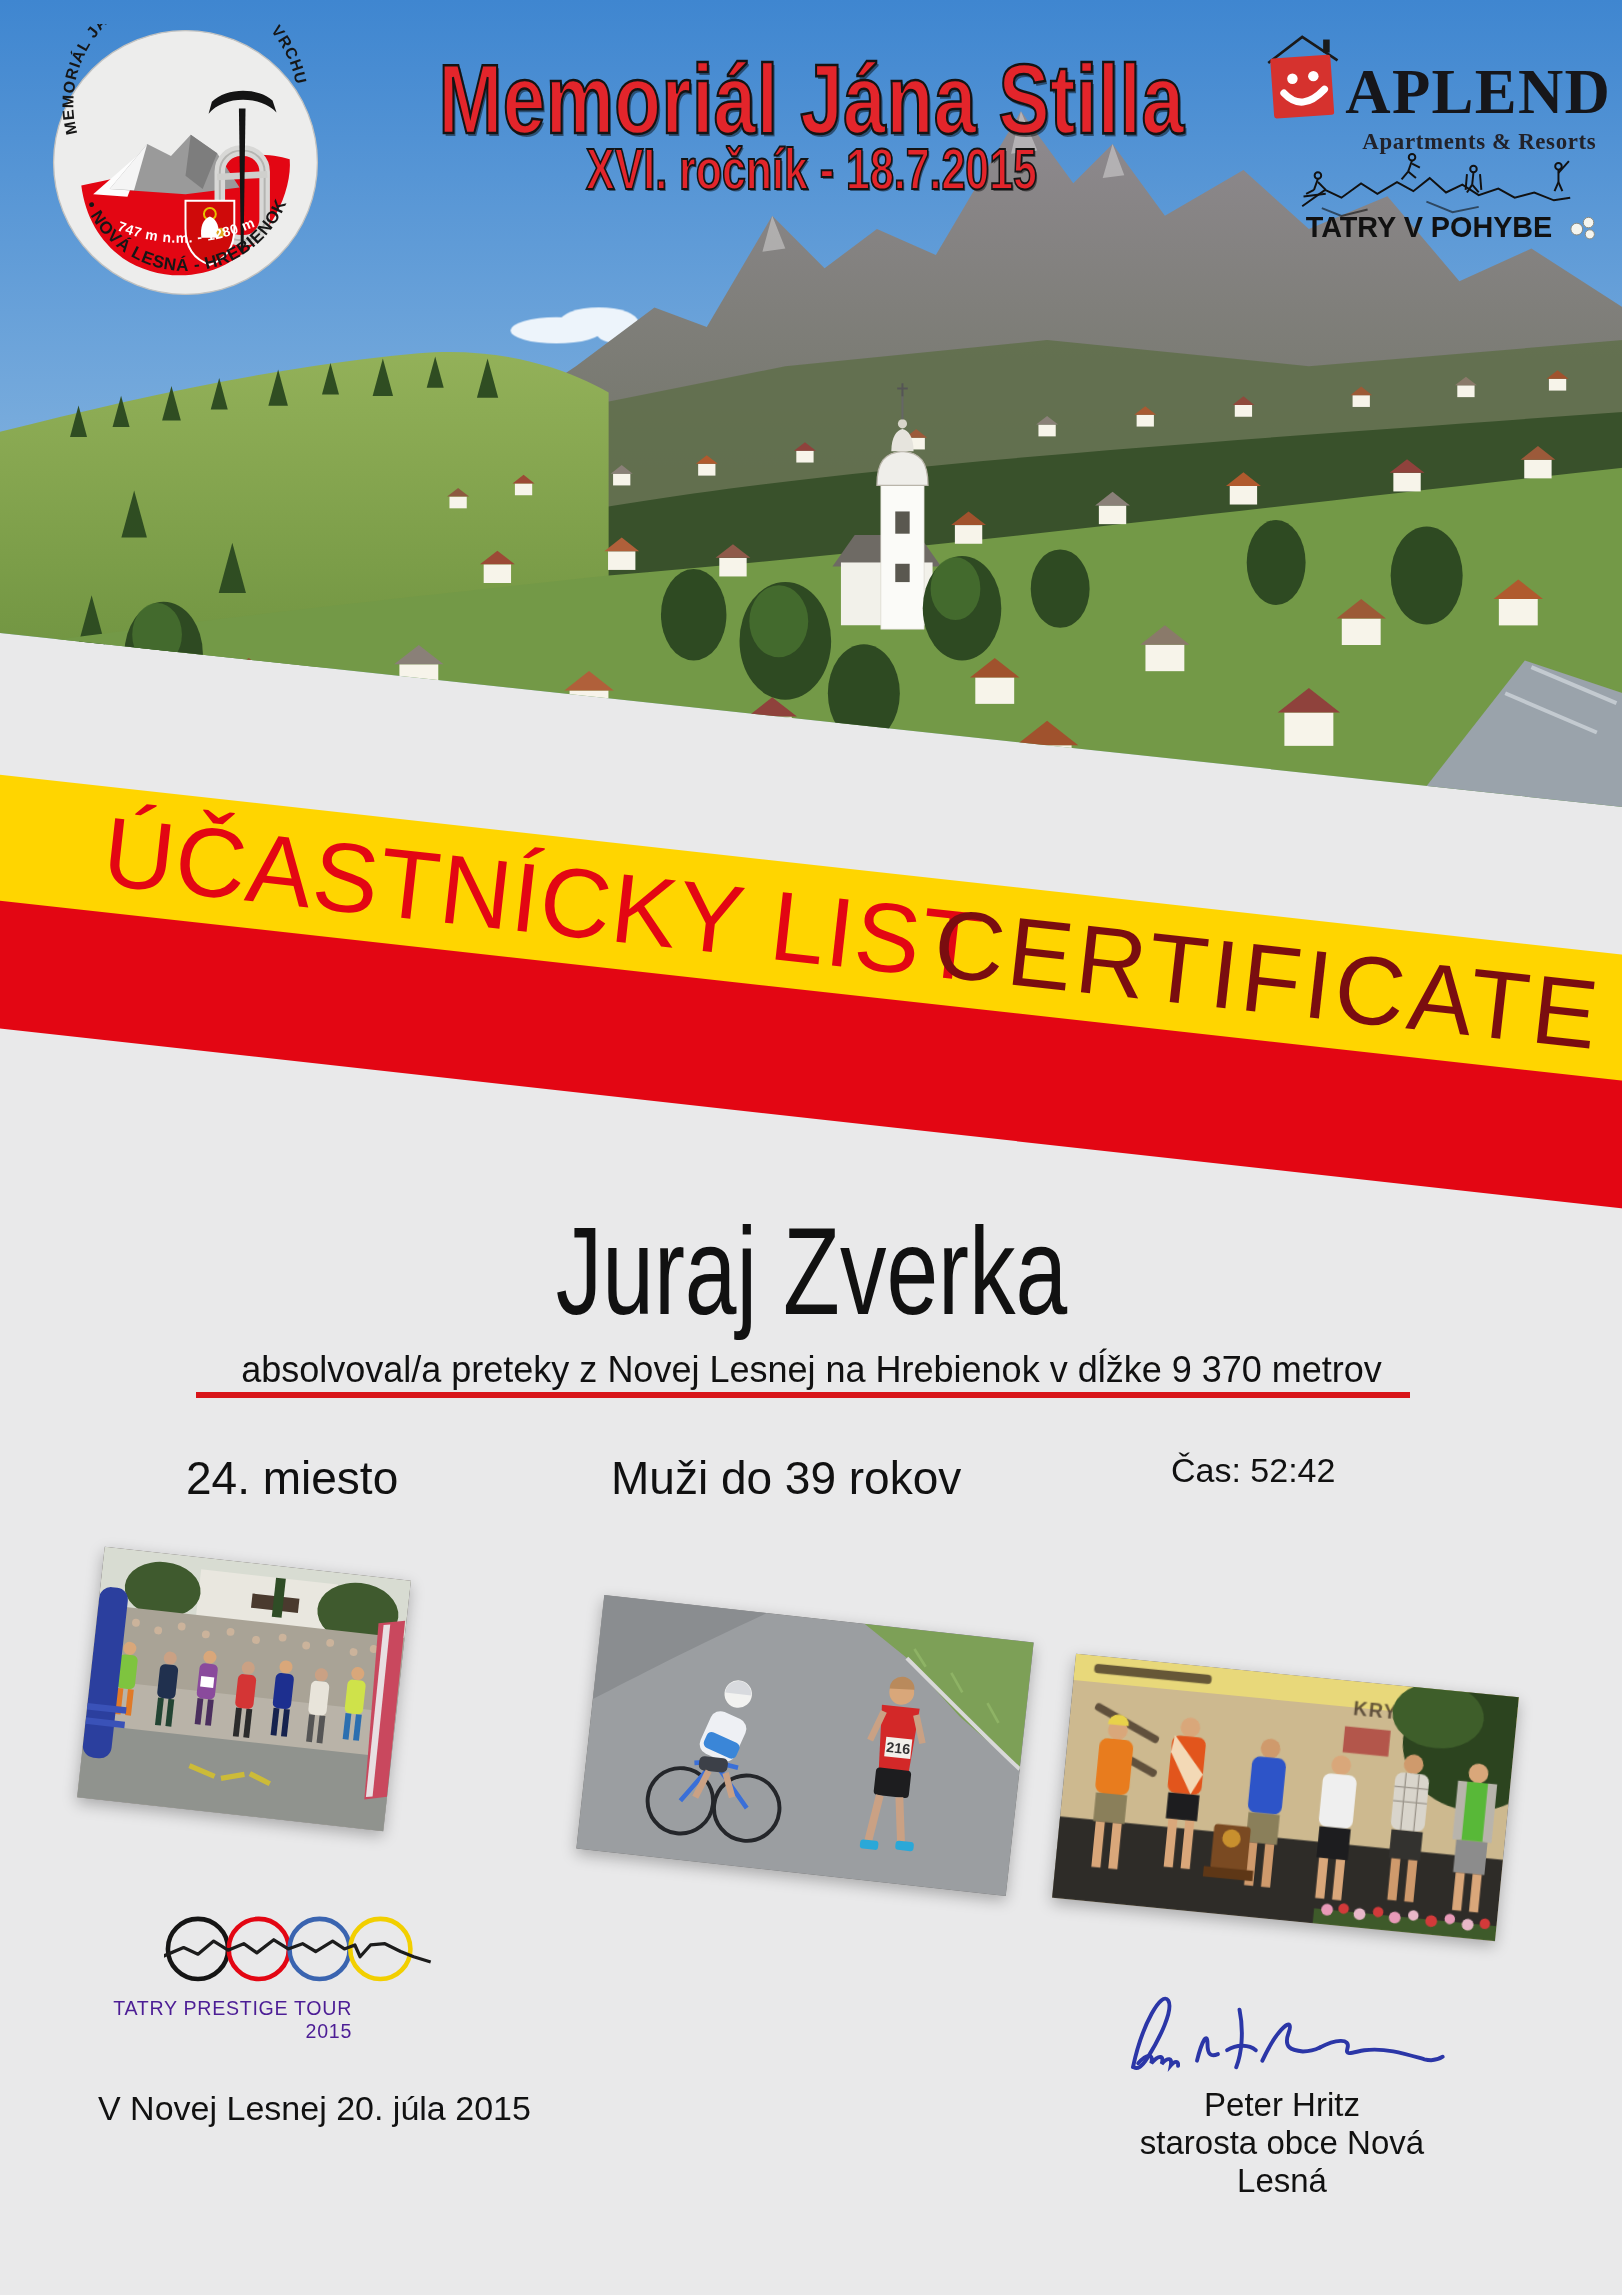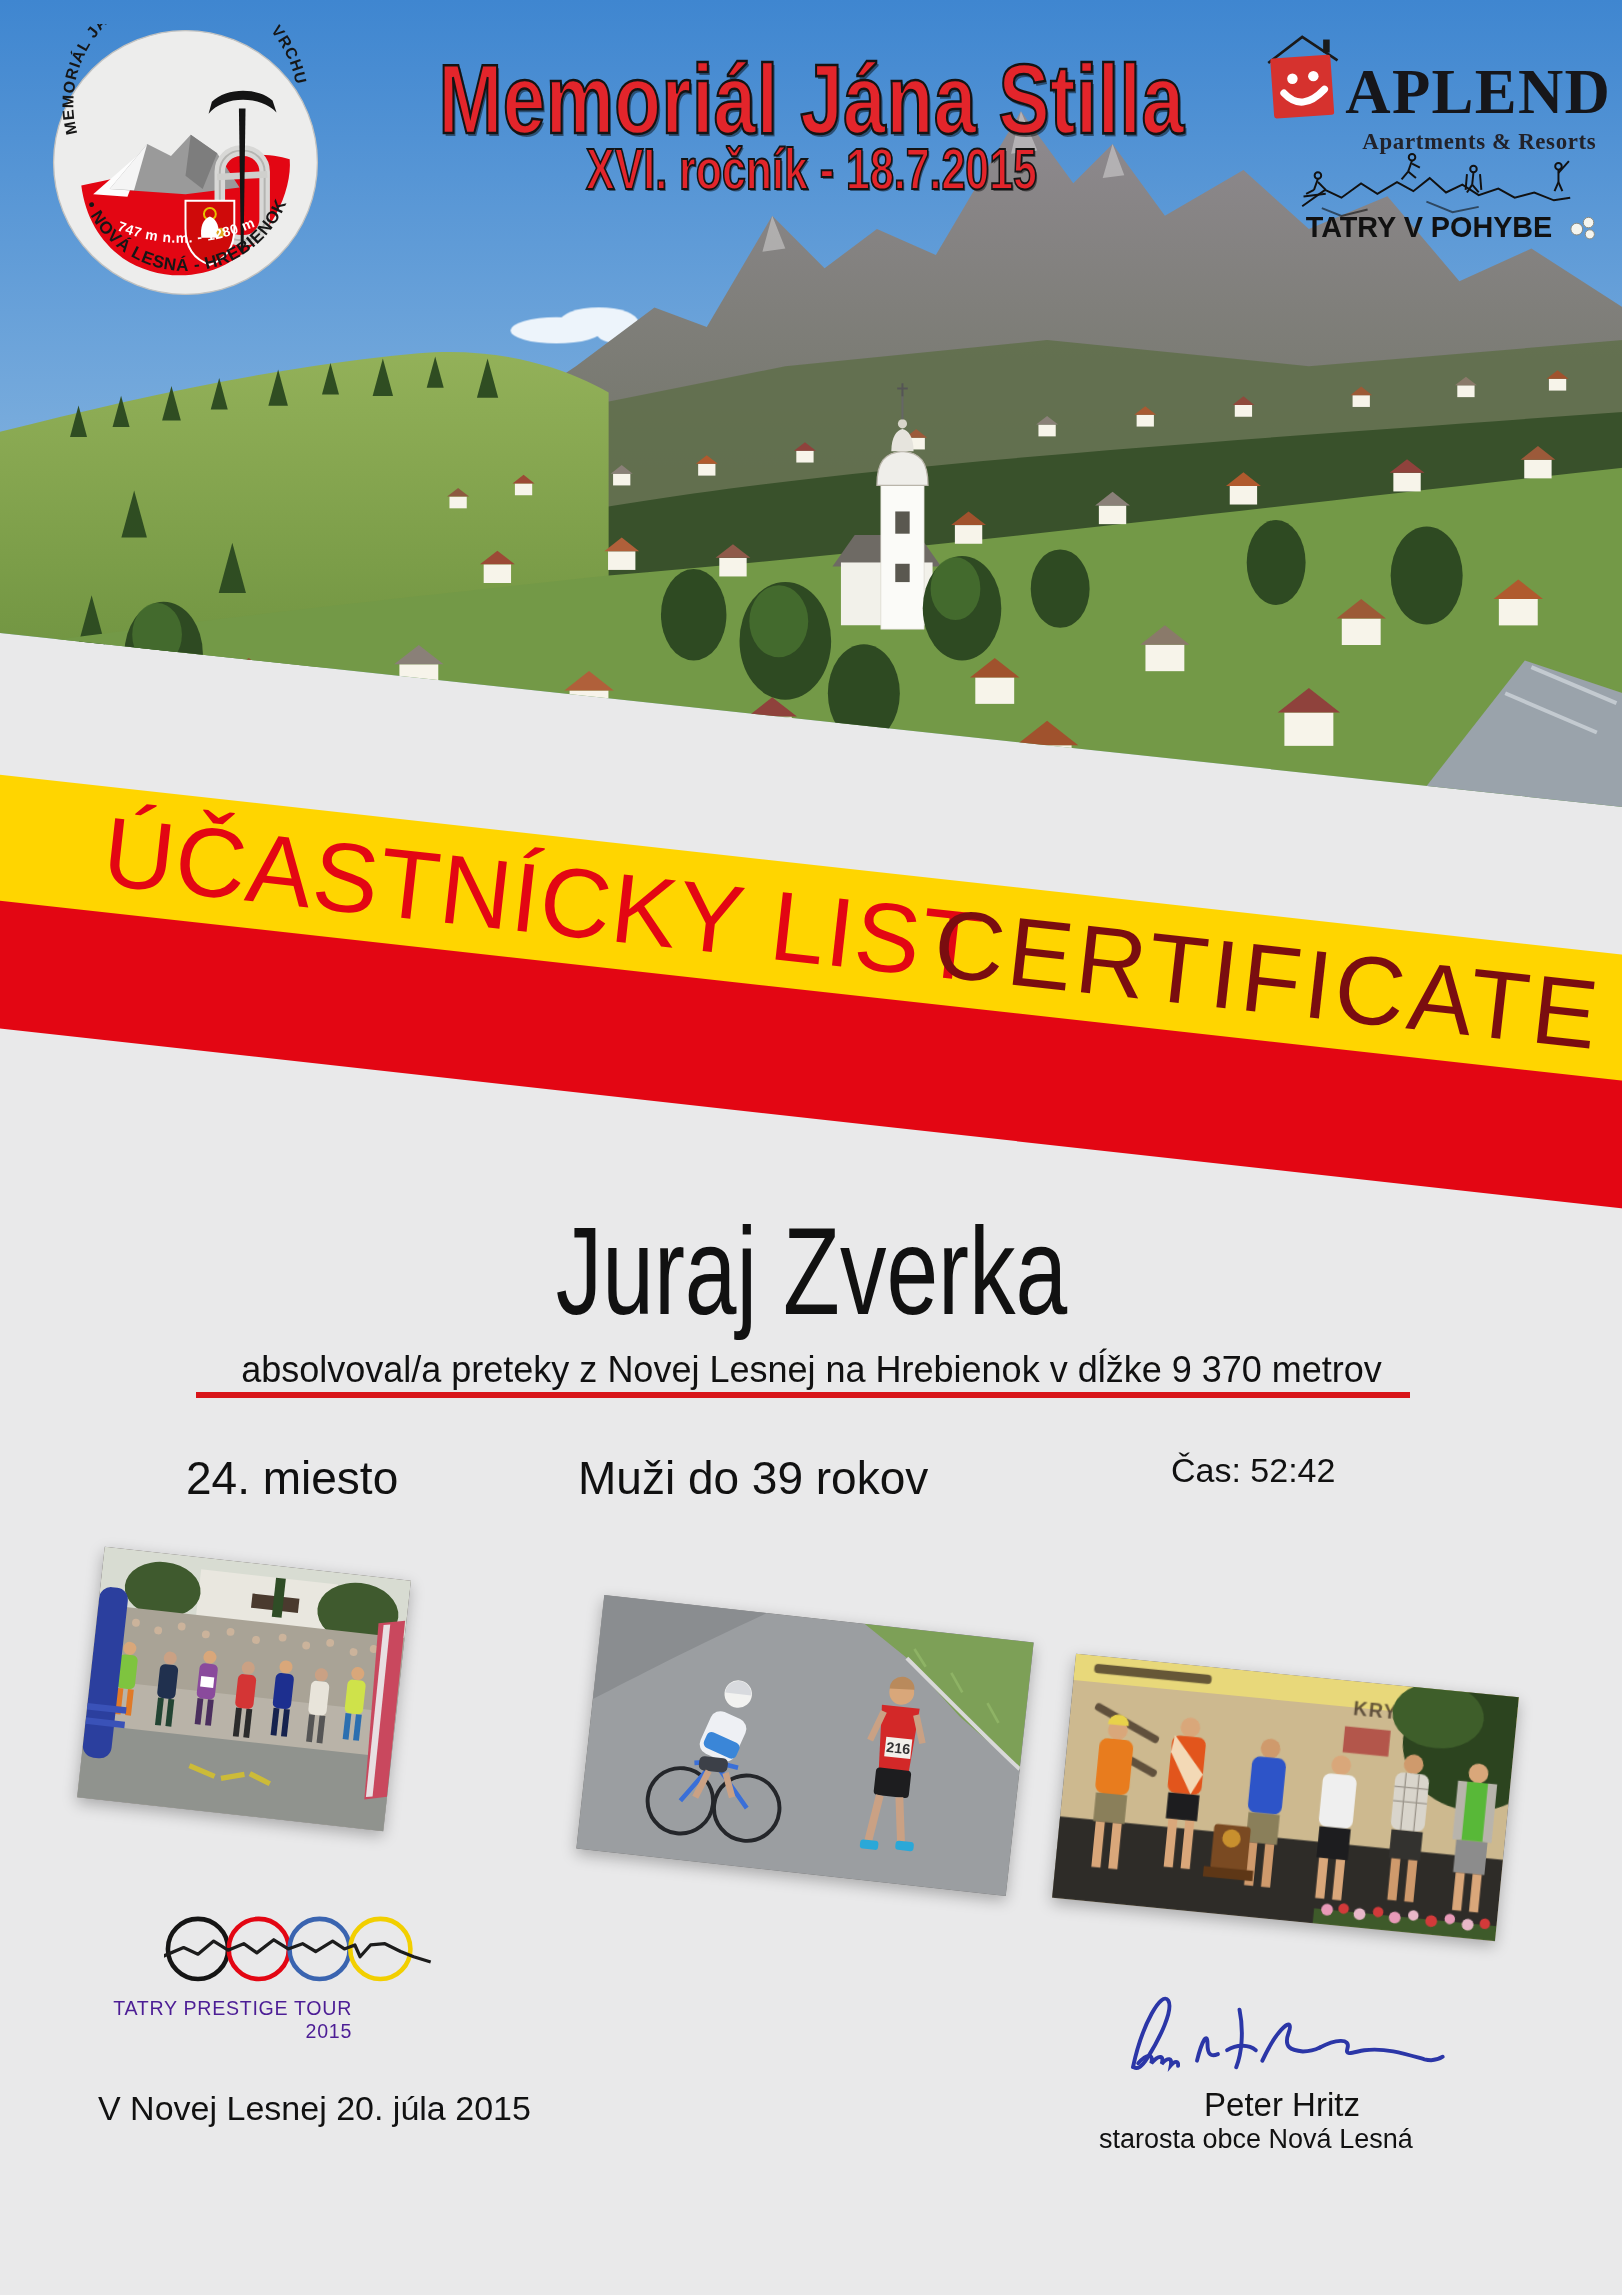--- a/index.html
+++ b/index.html
@@ -30,37 +30,37 @@
   .band-text-left{left:145px;font-size:98px;color:#e30613;letter-spacing:1.3px;}
   .band-text-right{left:981px;font-size:97px;color:#7a0d10;letter-spacing:3.9px;}
 
   
   .body-txt{position:absolute;z-index:3;color:#111;}
   .recipient-name{left:0;right:0;top:1209px;text-align:center;font-size:124px;line-height:1;
     transform:scaleX(.75);transform-origin:50% 50%;white-space:nowrap;}
   .name-underline{position:absolute;left:196px;top:1392px;width:1214px;height:5.9px;background:#d8151a;z-index:3;}
   .achievement{left:0;right:0;top:1349px;text-align:center;font-size:36px;}
   .place{left:186px;top:1451px;font-size:46px;}
-  .category{left:578px;top:1451px;font-size:46px;}
+  .category{left:611px;top:1451px;font-size:46px;}
   .time{left:1171px;top:1451px;font-size:34px;}
 
   
   .snap{position:absolute;z-index:3;box-shadow:0 5.2px 14.4px rgba(0,0,0,.28);overflow:hidden;background:#777;}
   .snap svg{display:block;width:100%;height:100%;}
   .snap1{left:90px;top:1563px;width:308px;height:252px;transform:rotate(6.3deg);}
   .snap2{left:589px;top:1618px;width:432px;height:255px;transform:rotate(6.3deg);}
   .snap3{left:1063px;top:1675px;width:445px;height:245px;transform:rotate(5.6deg);}
 
   
   .rings-wrap{position:absolute;left:164px;top:1911px;width:268px;height:79px;z-index:3;}
   .tour-label{left:90px;top:1997px;width:262px;text-align:right;font-size:19.6px;letter-spacing:0.7px;color:#4c1d95;}
   .date-line{left:98px;top:2089px;font-size:34px;}
   .sig-wrap{position:absolute;left:1099px;top:1977px;width:366px;height:111px;z-index:3;}
   .signer-name{left:1099px;top:2086px;width:366px;text-align:center;font-size:33px;}
-  .signer-title{left:1099px;top:2124px;width:366px;text-align:left;font-size:27px;}
+  .signer-title{left:1099px;top:2124px;width:366px;text-align:center;font-size:33px;}
 </style>
 </head>
 <body>
 
 <div id="page">
 
   <div class="photo-main">
     <svg viewBox="0 0 2480 1240" preserveAspectRatio="none">
       <defs>
         <linearGradient id="sky" x1="0" y1="0" x2="0" y2="1">

